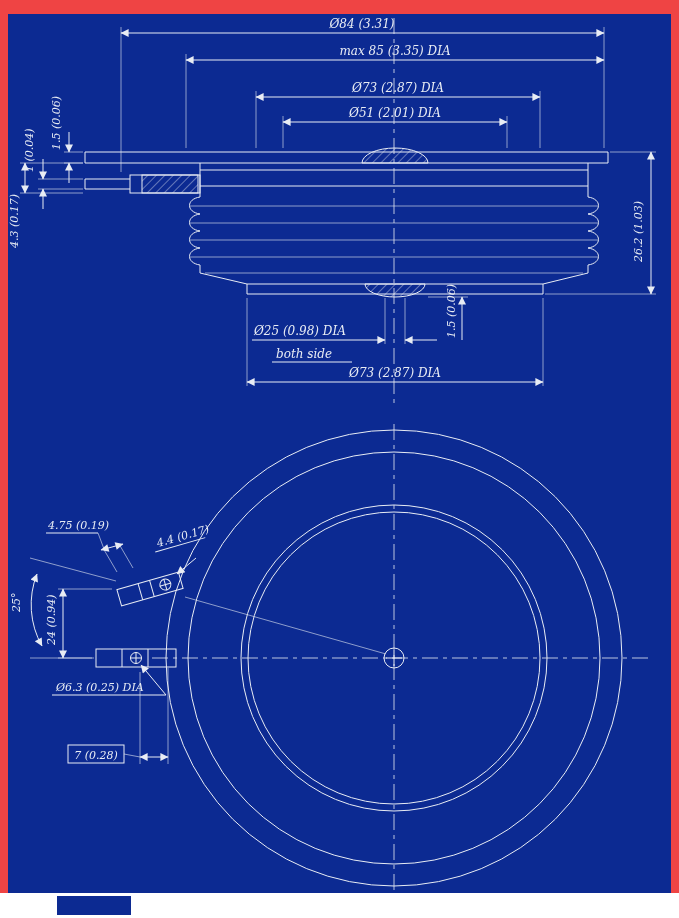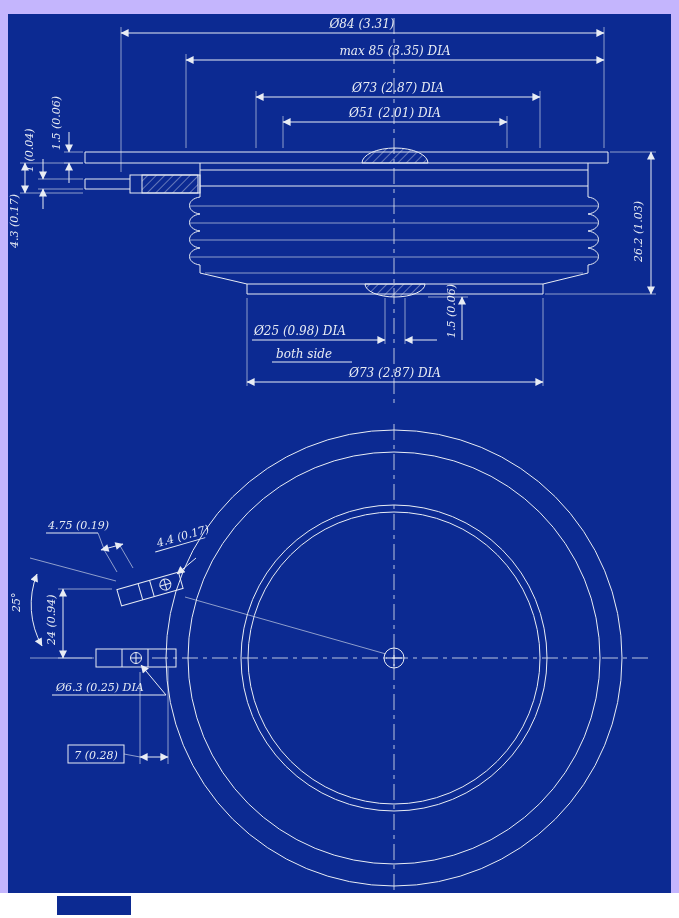--- a/index.html
+++ b/index.html
@@ -1,16 +1,16 @@
 <!DOCTYPE html>
 <html style="--bg: #0c2a92; --line: #e8ecf4;"><head>
 <meta charset="utf-8">
 <style>
   html,body{margin:0;padding:0;background:#ffffff;}
-  .page{position:relative;width:679px;height:918px;background:#c4b5fd;overflow:hidden;
+  .page{position:relative;width:679px;height:918px;background:#ef4444;overflow:hidden;
         font-family:"DejaVu Serif",serif;}
   .sheet{position:absolute;left:8px;top:14px;width:663px;height:879px;
          background:var(--bg,#0c2a92);}
   .footer-band{position:absolute;left:0;right:0;bottom:0;height:25px;background:#ffffff;}
   .stamp{position:absolute;left:57px;bottom:3px;width:74px;height:19px;background:var(--bg,#0c2a92);}
   svg{position:absolute;left:0;top:0;}
   .ln line,.ln path,.ln rect,.ln circle{fill:none;stroke:var(--line,#e8ecf4);stroke-width:1;}
   .ln .thin{stroke-width:0.6;}
   .ln .cl{stroke-dasharray:16 5 4 5;stroke-width:0.8;}
   .ln .hatched{fill:url(#hatch);}

